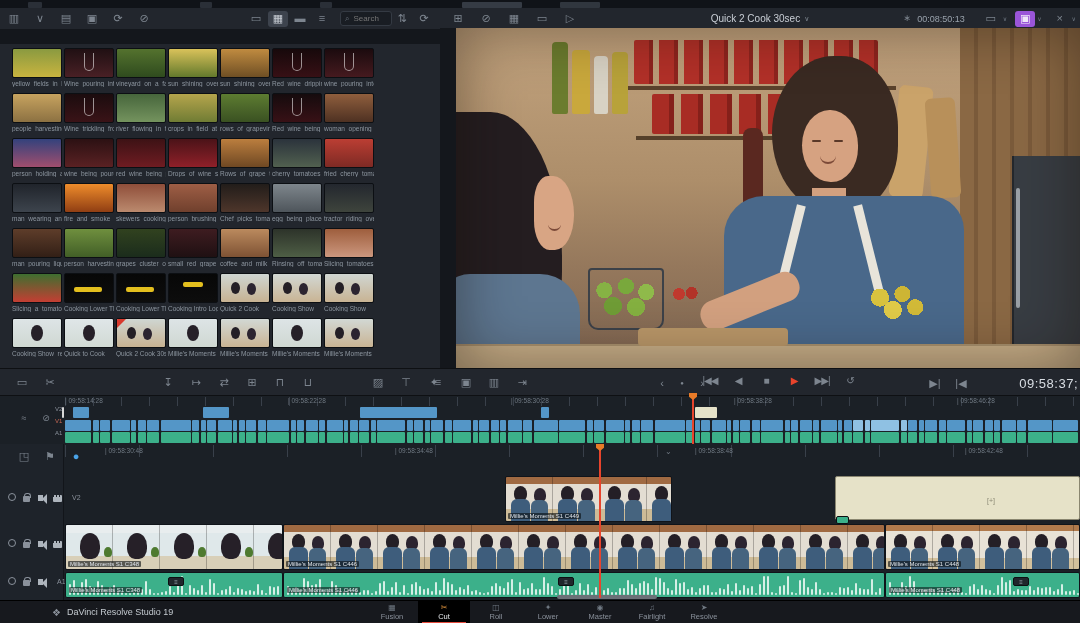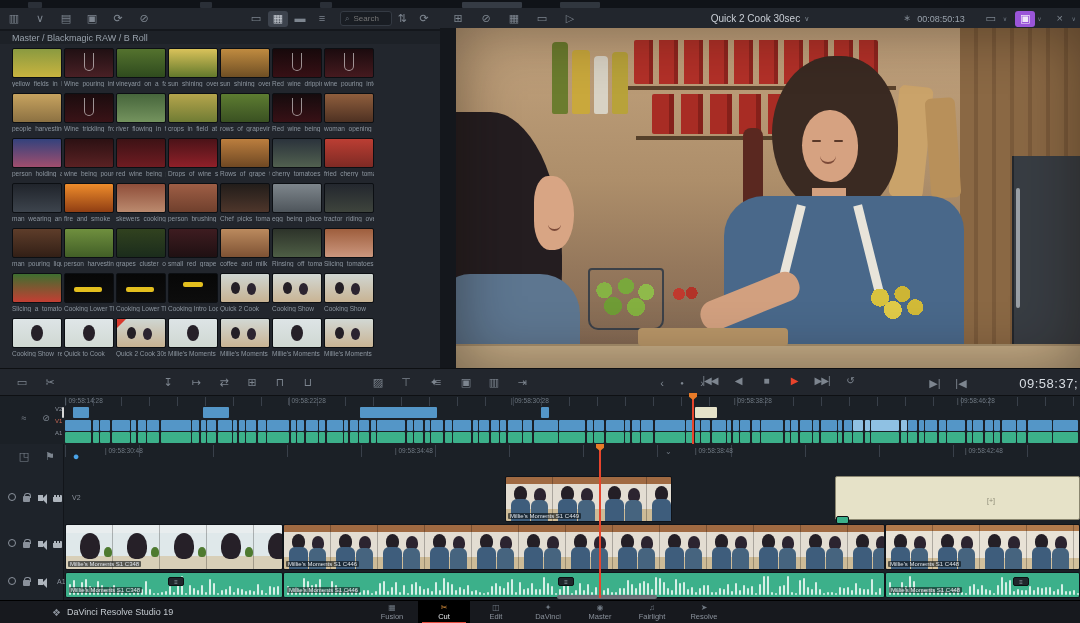--- a/index.html
+++ b/index.html
@@ -200,21 +200,20 @@
             <span style="font-size: 6px; color: rgb(111, 120, 130); margin-left: 2px;">∨</span>
           </span>
           <span class="row" style="margin-left: 8px;">
             <span class="ic">×</span>
             <span style="font-size: 6px; color: rgb(111, 120, 130); margin-left: 2px;">∨</span>
           </span>
         </span>
     </div>
   </div>
 
-  <div class="abs crumb">Master / Blackmagic RAW / B Roll</div>
 
   <div class="abs pool">
       <div id="media-grid">
         <div class="mitem" style="left: 12px; top: 4px;">
           <div class="mthumb" style="background: linear-gradient(rgb(138, 154, 64), rgb(201, 180, 63));"></div>
           <div class="mlabel">yellow_fields_in_bl...</div>
         </div>
         <div class="mitem" style="left: 64px; top: 4px;">
           <div class="mthumb" style="background: linear-gradient(rgb(32, 16, 19), rgb(73, 32, 37));">
             <div style="position: absolute; left: 40%; top: 15%; width: 10px; height: 18px; border-width: 0px 1px 1px; border-right-style: solid; border-bottom-style: solid; border-left-style: solid; border-right-color: rgba(255, 255, 255, 0.55); border-bottom-color: rgba(255, 255, 255, 0.55); border-left-color: rgba(255, 255, 255, 0.55); border-image: initial; border-top-style: initial; border-top-color: initial; border-radius: 0px 0px 9px 9px;"></div>
@@ -1243,25 +1242,25 @@
         <div class="tab">
           <div class="tic">▦</div>
           <div class="tlb">Fusion</div>
         </div>
         <div class="tab active">
           <div class="tic">✂</div>
           <div class="tlb">Cut</div>
         </div>
         <div class="tab">
           <div class="tic">◫</div>
-          <div class="tlb">Edit</div>
+          <div class="tlb">Roll</div>
         </div>
         <div class="tab">
           <div class="tic">✦</div>
-          <div class="tlb">DaVinci</div>
+          <div class="tlb">Lower</div>
         </div>
         <div class="tab">
           <div class="tic">◉</div>
           <div class="tlb">Master</div>
         </div>
         <div class="tab">
           <div class="tic">♫</div>
           <div class="tlb">Fairlight</div>
         </div>
         <div class="tab">

